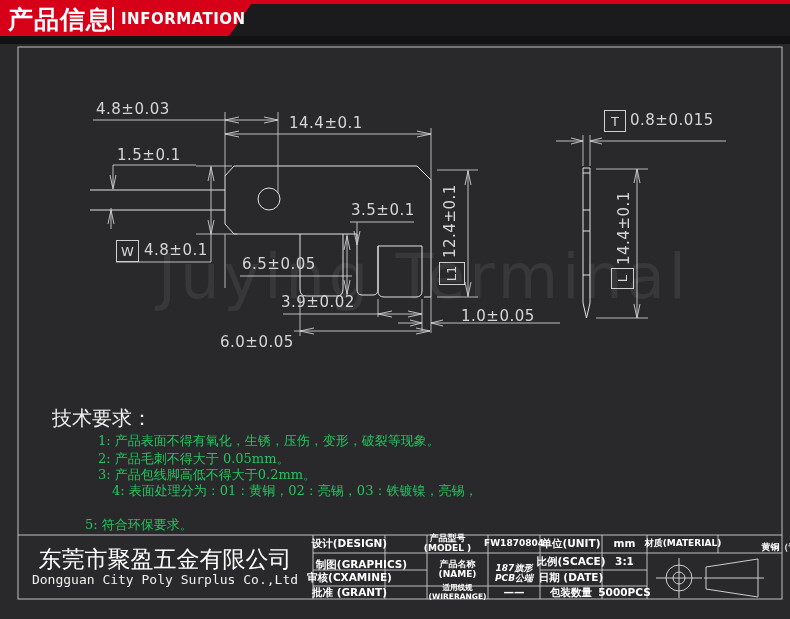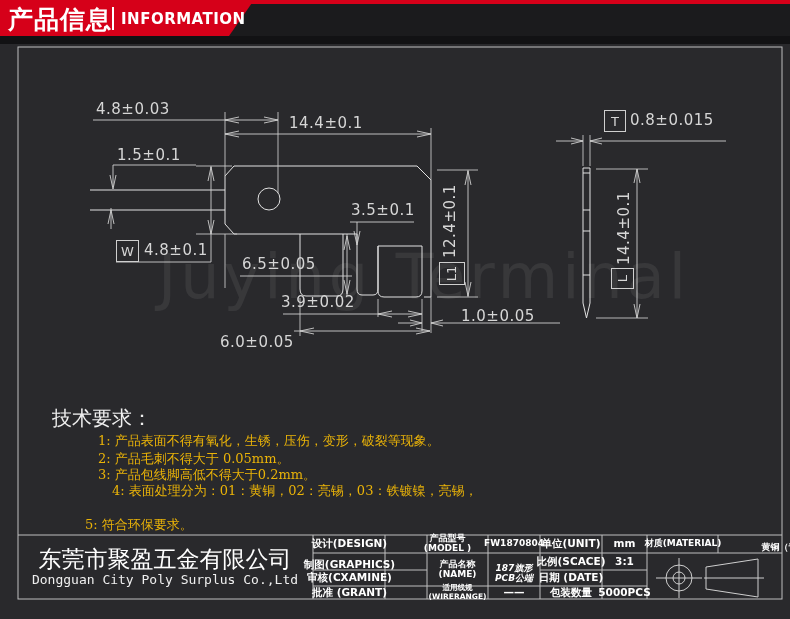--- a/index.html
+++ b/index.html
@@ -20,21 +20,21 @@
   .wm{position:absolute;left:158px;top:240px;font-size:62px;letter-spacing:4px;
       color:rgba(255,255,255,0.07);font-family:"DejaVu Sans",sans-serif;white-space:nowrap;}
   
   .dim{position:absolute;color:#d6d6d6;font-size:15px;letter-spacing:0.5px;white-space:nowrap;}
   .dimbox{position:absolute;border:1px solid #cfcfcf;color:#d6d6d6;display:flex;
           align-items:center;justify-content:center;font-size:13px;}
   .rot{transform:rotate(-90deg);transform-origin:0 0;}
   
   #req-title{position:absolute;left:52px;top:405px;font-size:20px;color:#efefef;
              font-family:"DejaVu Serif","Liberation Serif",serif;}
-  .req{position:absolute;font-size:13px;color:#eab308;white-space:nowrap;
+  .req{position:absolute;font-size:13px;color:#22c55e;white-space:nowrap;
        font-family:"DejaVu Serif","Liberation Serif",serif;}
   
   #co-cn{position:absolute;left:17px;top:544px;width:296px;text-align:center;font-size:23px;
          color:#fff;font-family:"DejaVu Serif","Liberation Serif",serif;letter-spacing:0px;}
   #co-en{position:absolute;left:17px;top:572px;width:296px;text-align:center;font-size:13px;
          color:#efefef;font-family:"DejaVu Sans Mono","Liberation Mono",monospace;}
   .tb{position:absolute;color:#fff;font-weight:bold;display:flex;align-items:center;
       justify-content:center;text-align:center;font-size:10.5px;line-height:1.1;white-space:nowrap;}
   .tb-sm{font-size:9px;}
 </style>
@@ -163,21 +163,21 @@
   <div class="req" style="left:98px;top:432px;">1: 产品表面不得有氧化，生锈，压伤，变形，破裂等现象。</div>
   <div class="req" style="left:98px;top:450px;">2: 产品毛刺不得大于 0.05mm。</div>
   <div class="req" style="left:98px;top:466px;">3: 产品包线脚高低不得大于0.2mm。</div>
   <div class="req" style="left:112px;top:482px;">4: 表面处理分为：01：黄铜，02：亮锡，03：铁镀镍，亮锡，</div>
   <div class="req" style="left:85px;top:516px;">5: 符合环保要求。</div>
 
   <div id="co-cn">东莞市聚盈五金有限公司</div>
   <div id="co-en">Dongguan City Poly Surplus Co.,Ltd</div>
 
   <div class="tb" style="left:314px;top:536px;width:71px;height:16px;">设计(DESIGN)</div>
-  <div class="tb" style="left:314px;top:554px;width:71px;height:21px;">制图(GRAPHICS)</div>
+  <div class="tb" style="left:314px;top:554px;width:71px;height:21px;padding-left:12px;">制图(GRAPHICS)</div>
   <div class="tb" style="left:314px;top:571px;width:71px;height:14px;">审核(CXAMINE)</div>
   <div class="tb" style="left:314px;top:587px;width:71px;height:11px;">批准 (GRANT)</div>
 
   <div class="tb tb-sm" style="left:427px;top:536px;width:41px;height:16px;flex-direction:column;">
     <span>产品型号</span>
     <span>(MODEL )</span>
   </div>
   <div class="tb tb-sm" style="left:488px;top:536px;width:52px;height:16px;">FW1870804</div>
 
   <div class="tb tb-sm" style="left:427px;top:555px;width:61px;height:30px;flex-direction:column;">

